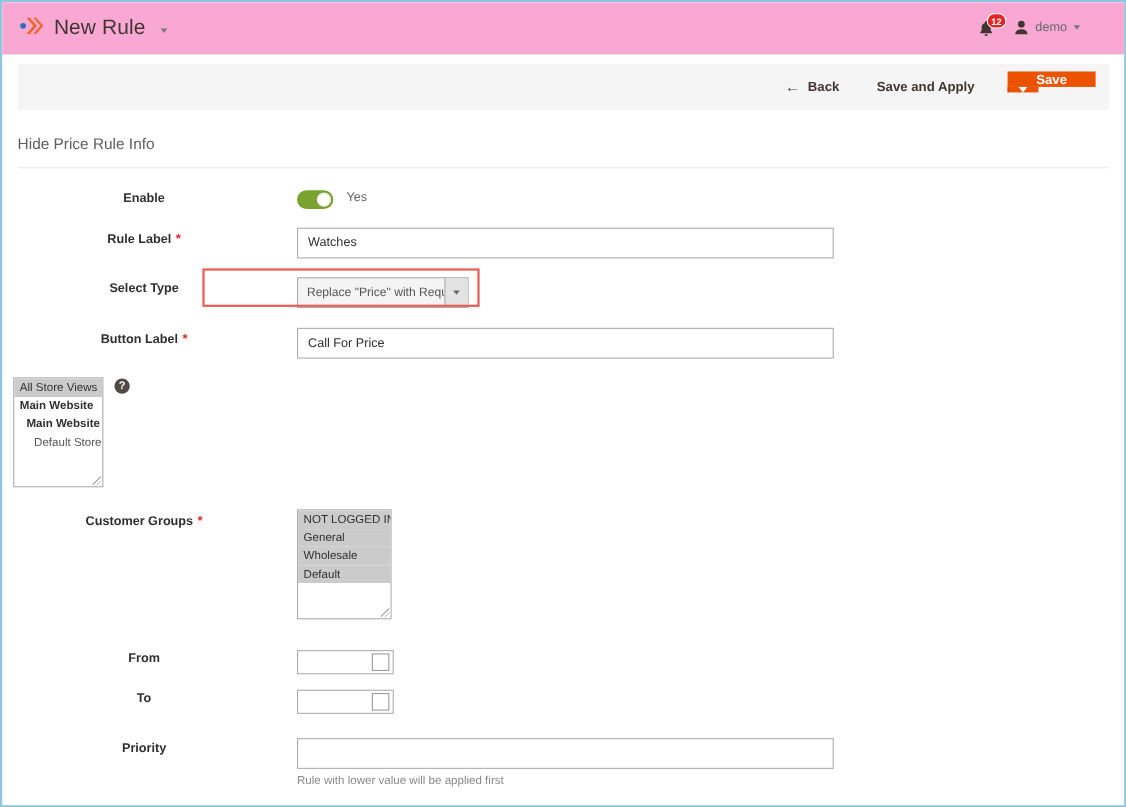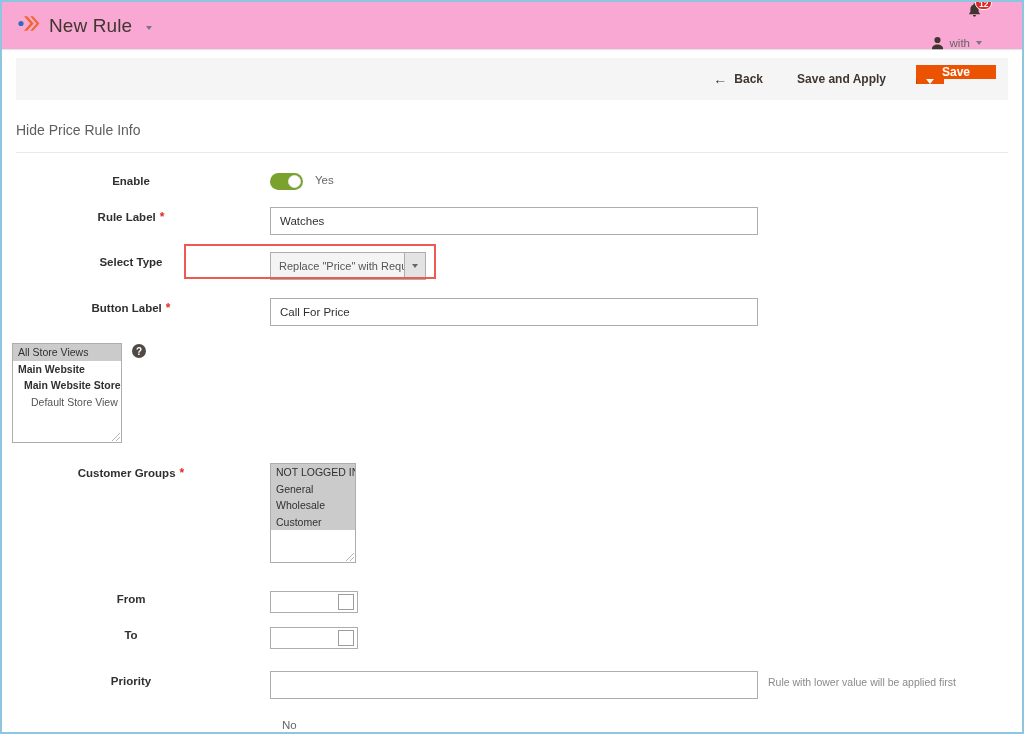--- a/index.html
+++ b/index.html
@@ -32,23 +32,22 @@
     font-size: 19px; color: #41362f; font-weight: 400;
     letter-spacing: .1px;
   }
   .title-caret {
     width: 0; height: 0; margin-left: 5px; margin-top: 4px;
     border-left: 3.5px solid transparent;
     border-right: 3.5px solid transparent;
     border-top: 4px solid #777;
   }
   .header-right {
-    margin-left: auto; display: flex; align-items: flex-end; gap: 18px;
+    margin-left: auto; display: flex; align-items: flex-start; gap: 18px;
     padding-right: 26px;
-    flex-direction: column;
   }
   .notif { position: relative; display: flex; align-items: center; }
   .notif-badge {
     position: absolute; top: -6px; left: 8px;
     background: #e22626; color: #fff;
     font-size: 8.5px; font-weight: bold;
     min-width: 14px; height: 14px; line-height: 14px;
     border-radius: 8px; text-align: center; padding: 0 3px;
     border: 1px solid #fff;
   }
@@ -177,21 +176,21 @@
   .highlight-box {
     position: absolute;
     left: 182px; top: -8px;
     width: 252px; height: 35px;
     border: 2px solid #ec5b53;
     pointer-events: none;
   }
 
   
   .listbox {
-    width: 110px; border: 1px solid #adadad;
+    width: 82px; border: 1px solid #adadad;
     background: #ffffff; position: relative; overflow: hidden;
   }
   .listbox.store { height: 100px; }
   .listbox.groups { width: 86px; height: 100px; }
   .opt {
     font-size: 10.5px; line-height: 16.5px;
     padding: 0 5px; color: #555; white-space: nowrap;
   }
   .opt.sel { background: #cbcbcb; color: #303030; }
   .opt.bold { font-weight: bold; color: #303030; }
@@ -235,21 +234,21 @@
     height: 9px; margin: 1px;
     background:
       repeating-linear-gradient(to right, #8f8f8f 0 1px, transparent 1px 4px),
       repeating-linear-gradient(to bottom, #8f8f8f 0 1px, transparent 1px 4px);
   }
 
   .note {
     font-size: 10.5px; color: #8a8a8a; margin-top: 5px;
     padding-left: 10px;
   }
-  .field-col { display: flex; flex-direction: row; }
+  .field-col { display: flex; flex-direction: column; }
 </style>
 </head>
 <body>
 
 <div id="page">
 
   <div class="header">
     <div class="logo-title">
       <span class="logo-mark">
         <svg width="22" height="17" viewBox="0 0 22 17">
@@ -269,21 +268,21 @@
           <path d="M6 13.1c0 .9.7 1.6 1.5 1.6s1.5-.7 1.5-1.6z" fill="#41362f"></path>
         </svg>
         <span class="notif-badge">12</span>
       </div>
 
       <div class="user-menu">
         <svg width="13" height="14" viewBox="0 0 13 14">
           <circle cx="6.5" cy="4" r="3.1" fill="#41362f"></circle>
           <path d="M.9 13.2c0-3 2.5-4.6 5.6-4.6s5.6 1.6 5.6 4.6z" fill="#41362f"></path>
         </svg>
-        <span class="user-name">with</span>
+        <span class="user-name">demo</span>
         <span class="user-caret"></span>
       </div>
     </div>
   </div>
 
   <div class="toolbar">
     <button class="btn-back">
       <span class="back-arrow">←</span>
       <span>Back</span>
     </button>
@@ -363,21 +362,21 @@
     <div class="row" style="margin-bottom:28px;">
       <div class="row-label">
         <span>Customer Groups</span>
         <span class="req">*</span>
       </div>
       <div class="row-field">
         <div class="listbox groups">
           <div class="opt sel">NOT LOGGED IN</div>
           <div class="opt sel">General</div>
           <div class="opt sel">Wholesale</div>
-          <div class="opt sel">Customer</div>
+          <div class="opt sel">Default</div>
           <span class="resize-grip"></span>
         </div>
       </div>
     </div>
 
     <div class="row" style="margin-bottom:14px;">
       <div class="row-label" style="padding-top:2px;">
         <span>From</span>
       </div>
       <div class="row-field">

